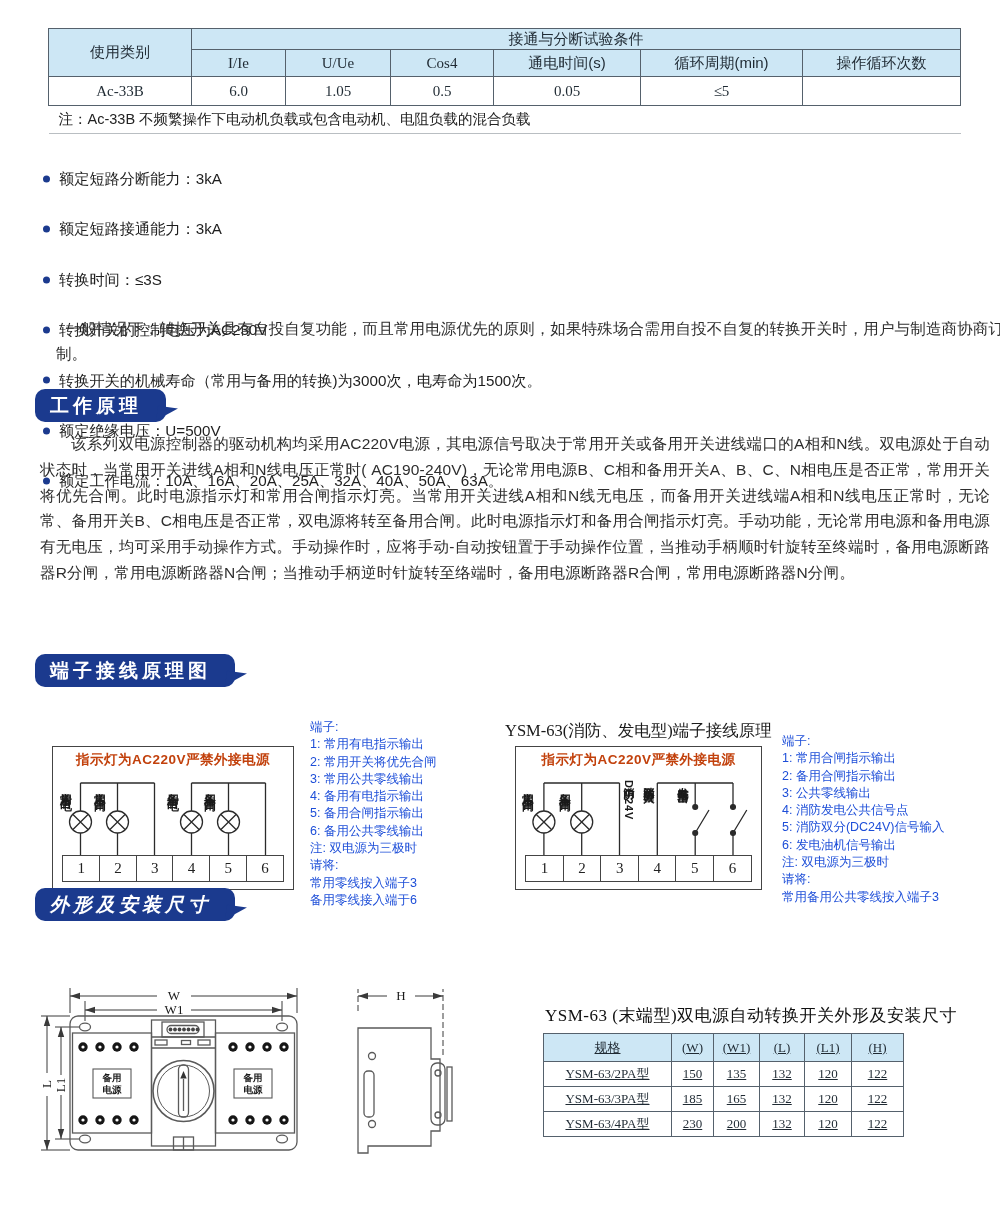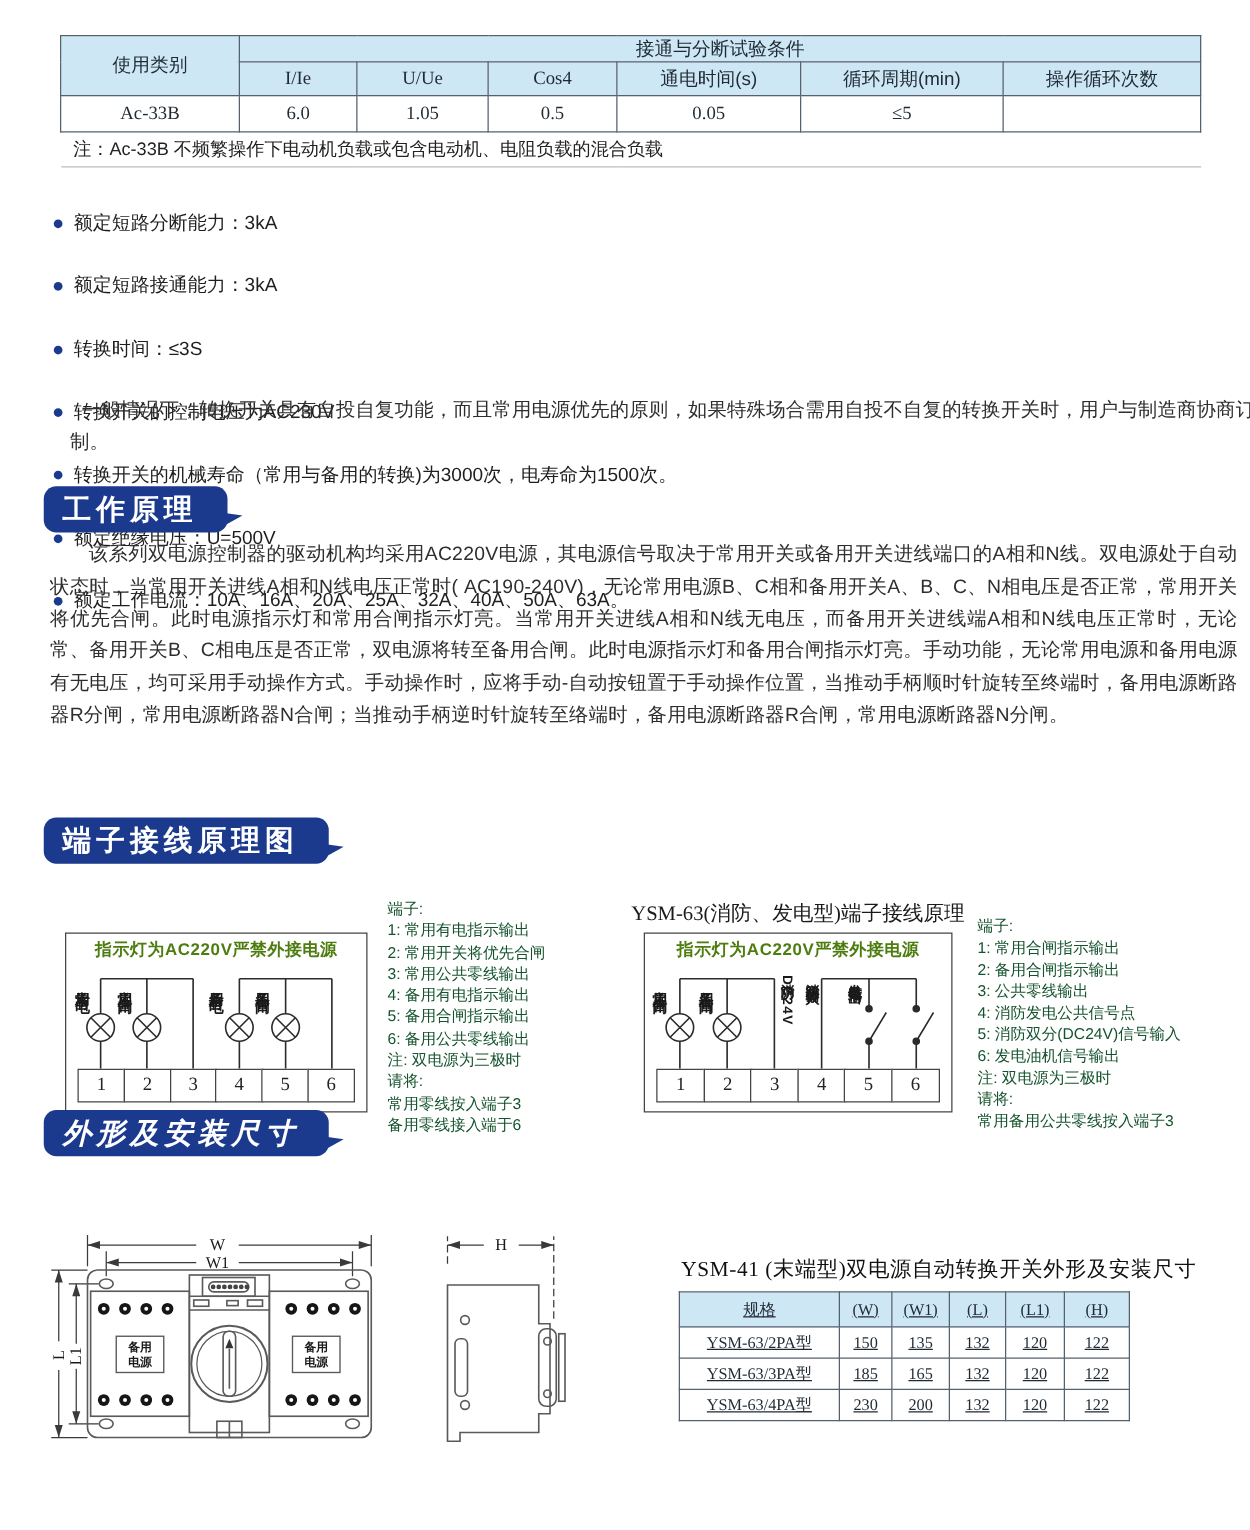--- a/index.html
+++ b/index.html
@@ -23,48 +23,48 @@
   .bullets li{position:relative;padding-left:17px;line-height:25.4px;margin-top:25px;}
   .bullets .dot{position:absolute;left:1px;top:50%;transform:translateY(-50%);
                 width:7px;height:7px;border-radius:50%;background:#1b3a8e;}
 
   
   .para{position:absolute;font-size:15.5px;color:#2e2e2e;text-align:justify;}
   .para.general{left:56px;top:316px;width:948px;line-height:25.2px;text-indent:0.6em;}
   .para.wp{left:40px;top:431px;width:950px;line-height:25.8px;text-indent:2em;letter-spacing:0.2px;}
 
   
-  .banner{position:absolute;background:#1b3a8e;color:#fff;font-size:23px;font-weight:bold;
+  .banner{position:absolute;background:#1b3a8e;color:#fff;font-size:19px;font-weight:bold;
           letter-spacing:4px;padding:7px 24px 7px 15px;border-radius:10px;line-height:1;}
   .banner::after{content:"";position:absolute;right:-11px;bottom:0;width:0;height:0;
           border-left:20px solid #1b3a8e;border-bottom:15px solid transparent;transform:rotate(8deg);}
   .banner.b1{left:35px;top:389px;}
   .banner.b2{left:35px;top:654px;}
   .banner.b3{left:35px;top:888px;font-style:italic;}
 
   
   .diag-title{position:absolute;font-family:"Liberation Serif",serif;font-size:16.5px;color:#1a1a1a;}
   .diag-title.t1{left:60px;top:764px;}
   .diag-title.t2{left:505px;top:720px;}
   .diag-box{position:absolute;border:1.5px solid #444;background:#fff;}
   .diag-box.d1{left:52px;top:746px;width:240px;height:142px;}
   .diag-box.d2{left:515px;top:746px;width:245px;height:142px;}
   .diag-box-title{position:absolute;top:4px;left:0;right:0;text-align:center;
-                  font-size:13.5px;font-weight:bold;color:#4d7c0f;letter-spacing:0.5px;}
+                  font-size:13.5px;font-weight:bold;color:#c2410c;letter-spacing:0.5px;}
   .diag-wires{position:absolute;left:0;top:0;width:100%;height:100%;}
   .vlabel{position:absolute;writing-mode:vertical-rl;text-orientation:mixed;
           font-size:12px;font-weight:bold;color:#1a1a1a;letter-spacing:2px;line-height:13px;}
   .vlabel.small{font-size:11px;letter-spacing:1px;}
   .term-row{position:absolute;left:9px;right:9px;top:108px;height:27px;display:flex;}
   .term-cell{flex:1;border:1.5px solid #444;margin-left:-1.5px;display:flex;align-items:center;
              justify-content:center;font-family:"Liberation Serif",serif;font-size:15px;background:#fff;}
   .term-cell:first-child{margin-left:0;}
 
   
-  .legend{position:absolute;font-size:12.5px;line-height:17.3px;color:#14532d;}
+  .legend{position:absolute;font-size:12.5px;line-height:17.3px;color:#1d4ed8;}
   .legend.l1{left:310px;top:719px;}
   .legend.l2{left:782px;top:733px;}
 
   
   .dim-svg{position:absolute;left:35px;top:983px;}
 
   
   .dim-title{position:absolute;left:545px;top:1004px;font-family:"Liberation Serif",serif;
              font-size:17px;color:#101010;letter-spacing:0.5px;}
   .dim-table{position:absolute;left:543px;top:1033px;width:360px;border-collapse:collapse;
@@ -348,21 +348,21 @@
       <circle cx="337" cy="73" r="3.5"></circle>
         <circle cx="337" cy="141" r="3.5"></circle>
       <rect x="329" y="88" width="10" height="46" rx="4"></rect>
       <rect x="396" y="80" width="14" height="62" rx="6"></rect>
       <circle cx="403" cy="90" r="3"></circle>
         <circle cx="403" cy="132" r="3"></circle>
       <rect x="412" y="84" width="5" height="54"></rect>
     </g>
   </svg>
 
-  <div class="dim-title">YSM-41 (末端型)双电源自动转换开关外形及安装尺寸</div>
+  <div class="dim-title">YSM-63 (末端型)双电源自动转换开关外形及安装尺寸</div>
   <table class="dim-table">
     <colgroup>
       <col style="width:128px">
         <col style="width:42px">
         <col style="width:46px">
       <col style="width:45px">
         <col style="width:47px">
         <col style="width:52px">
     </colgroup>
     <tbody>

